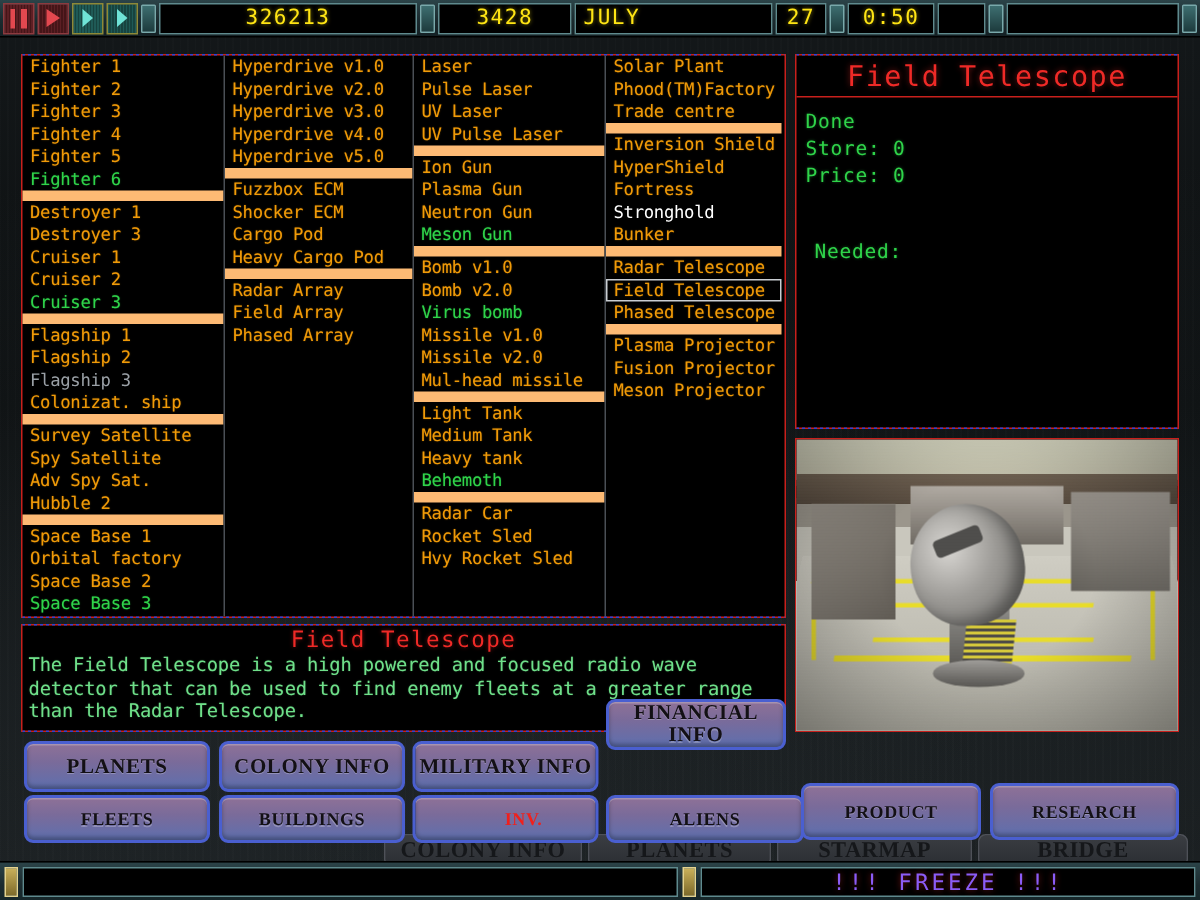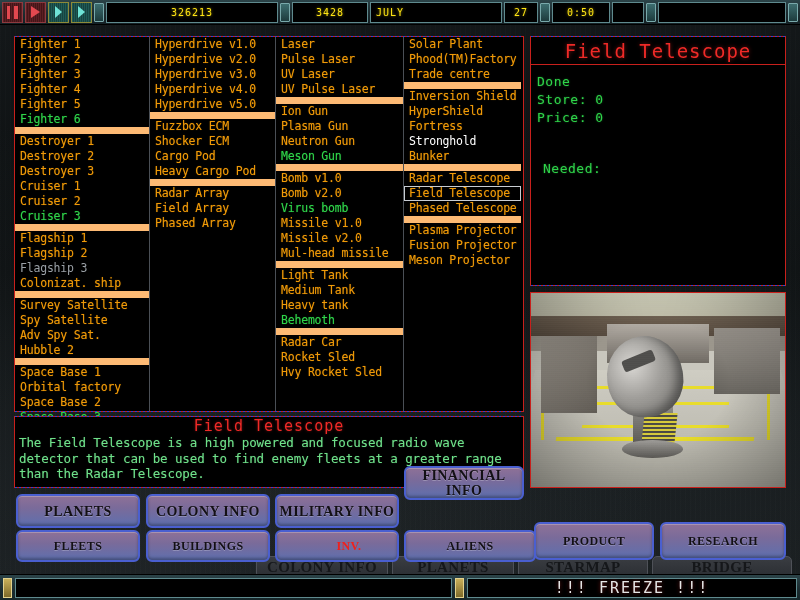--- a/index.html
+++ b/index.html
@@ -57,21 +57,21 @@
   .ic-ff i { width:0;height:0;display:block;
       border-left:7px solid #6fe3d6;border-top:6px solid transparent;border-bottom:6px solid transparent; }
 
   .lcd {
     height: 21px;
     background: #000;
     border: 1px solid #5f8a8e;
     display:flex; align-items:center;
     color: #ffe514;
     font-family: "DejaVu Sans Mono", monospace;
-    font-size: 10px;
+    font-size: 14px;
     letter-spacing: 1px;
     padding: 0 5px;
     text-shadow: 0 0 3px rgba(255,229,20,.55);
   }
   .lcd.ctr { justify-content:center; }
   .nub {
     width: 10px; height: 19px;
     background: linear-gradient(180deg,#3d6e70,#1d3b3d);
     border: 1px solid #79a9ab; border-radius: 1px;
   }
@@ -242,21 +242,21 @@
     background: linear-gradient(180deg,#2b4348 0%,#1b2b2f 60%,#13202300 100%), #16272a;
     border-top:1px solid #000;
     display:flex; align-items:center; padding:2px 3px; gap:3px;
   }
   .msgbox {
     flex:1; height:20px; background:#000; border:1px solid #5f8a8e;
   }
   .freezebox {
     width: 330px; height:20px; background:#000; border:1px solid #5f8a8e;
     display:flex;align-items:center;justify-content:center;
-    color:#e5e5e5; font-size:15px; letter-spacing:2px;
+    color:#8b5cf6; font-size:15px; letter-spacing:2px;
     font-family:"DejaVu Sans Mono", monospace;
     text-shadow:0 0 4px rgba(239,42,39,.5);
   }
   .nub-y { width:9px;height:20px;
     background:linear-gradient(180deg,#c9b05a,#7d6a2a); border:1px solid #e3d28e; }
 
   
   .cursor { position:absolute; width:0;height:0; pointer-events:none; }
 </style>
 </head>
@@ -280,21 +280,21 @@
     <div class="tbtn teal">
       <span class="ic ic-ff">
           <i></i>
         </span>
     </div>
 
     <div class="nub"></div>
     <div class="lcd ctr" style="width:172px">326213</div>
 
     <div class="nub"></div>
-    <div class="lcd ctr" style="width:76px">3428</div>
+    <div class="lcd ctr" style="width:89px">3428</div>
 
     <div class="lcd" style="width:132px">JULY</div>
 
     <div class="lcd ctr" style="width:34px">27</div>
 
     <div class="nub"></div>
     <div class="lcd ctr" style="width:58px">0:50</div>
 
     <div class="lcd" style="width:32px"></div>
     <div class="nub"></div>
@@ -308,21 +308,20 @@
           <div class="grp">
             <div class="item ">Fighter 1</div>
             <div class="item ">Fighter 2</div>
             <div class="item ">Fighter 3</div>
             <div class="item ">Fighter 4</div>
             <div class="item ">Fighter 5</div>
             <div class="item green">Fighter 6</div>
           </div>
           <div class="grp">
             <div class="item ">Destroyer 1</div>
-            <div class="item ">Destroyer 2</div>
             <div class="item ">Destroyer 3</div>
             <div class="item ">Cruiser 1</div>
             <div class="item ">Cruiser 2</div>
             <div class="item green">Cruiser 3</div>
           </div>
           <div class="grp">
             <div class="item ">Flagship 1</div>
             <div class="item ">Flagship 2</div>
             <div class="item gray">Flagship 3</div>
             <div class="item ">Colonizat. ship</div>

